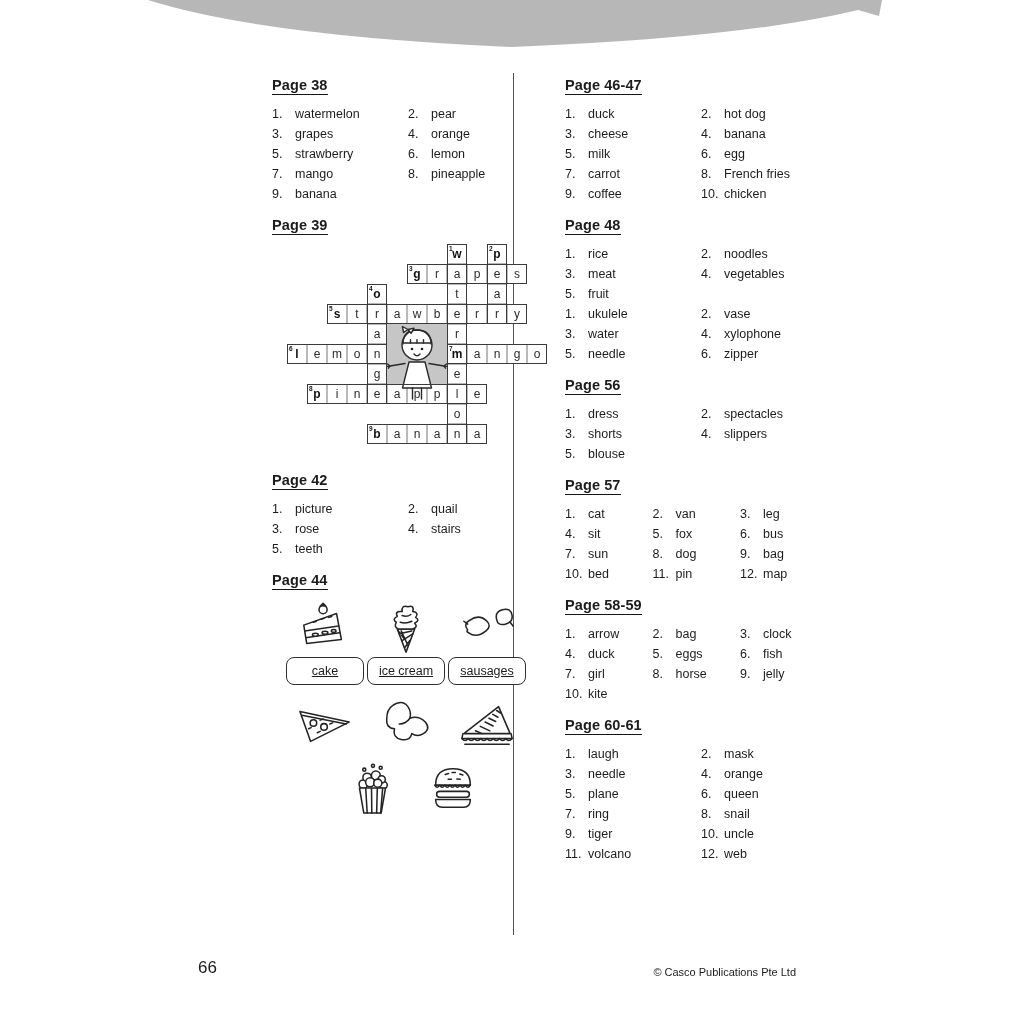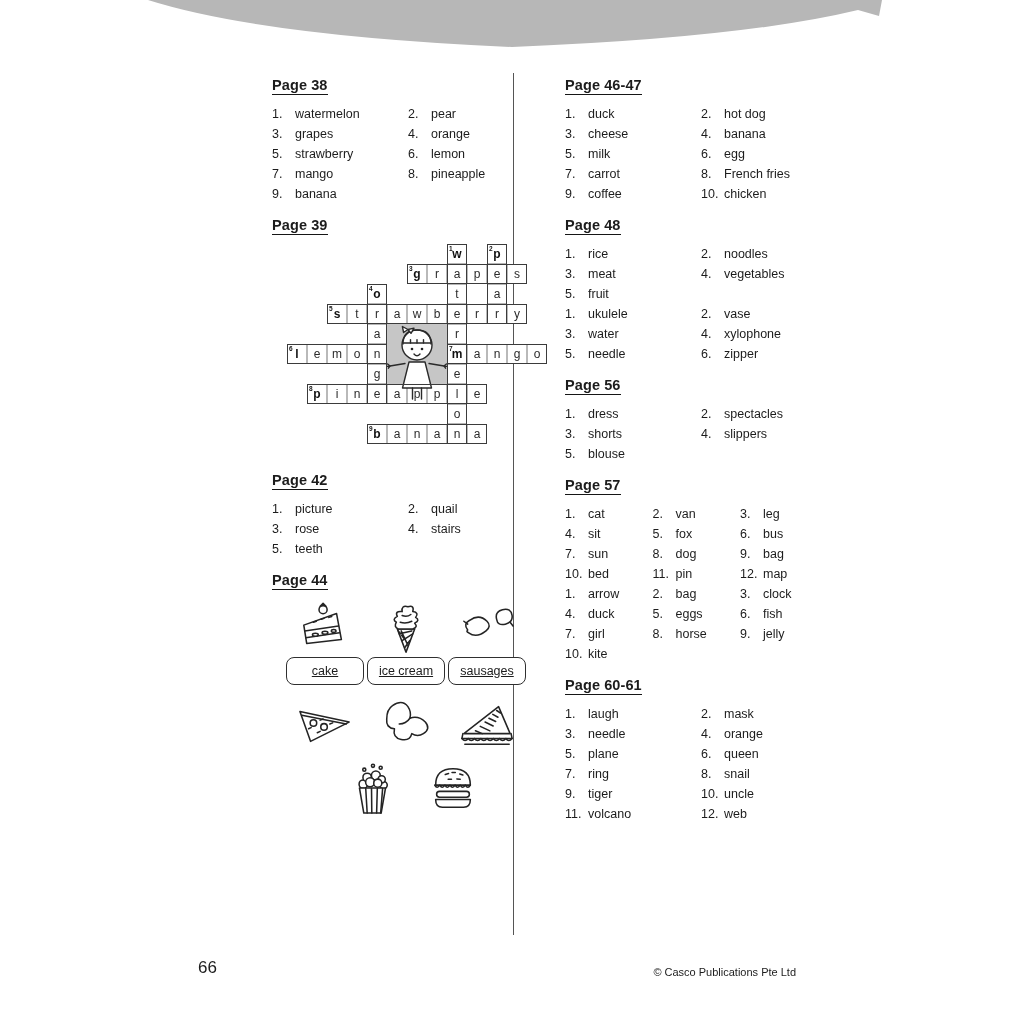--- a/index.html
+++ b/index.html
@@ -654,20 +654,21 @@
             <span class="word">pin</span>
           </span>
           <span class="slot">
             <span class="num">12.</span>
             <span class="word">map</span>
           </span>
         </div>
       </div>
     </div>
     <div class="section">
+      <div class="heading"><span class="heading-text">Page 58-59</span></div>
       <div class="list cols-3">
         <div class="row">
           <span class="slot">
             <span class="num">1.</span>
             <span class="word">arrow</span>
           </span>
           <span class="slot">
             <span class="num">2.</span>
             <span class="word">bag</span>
           </span>

